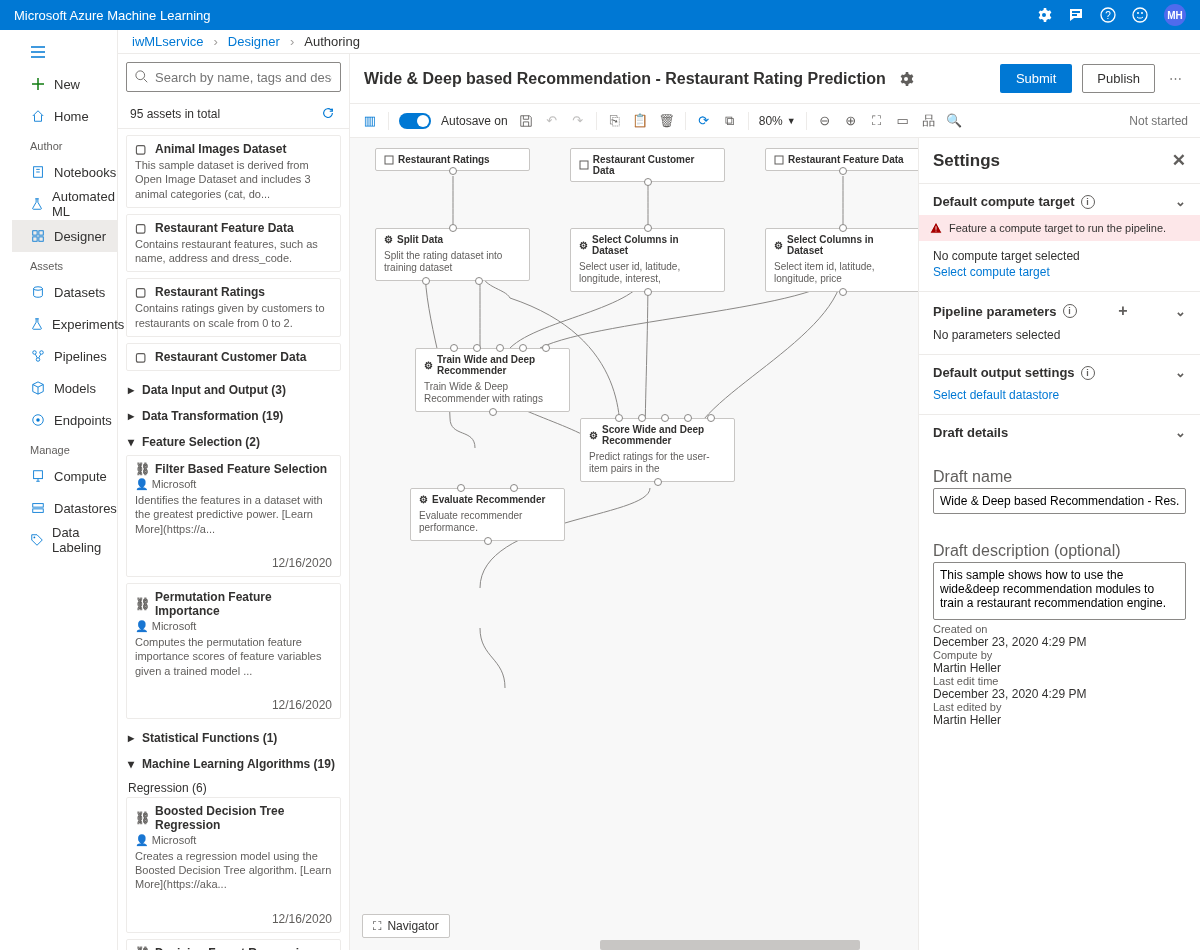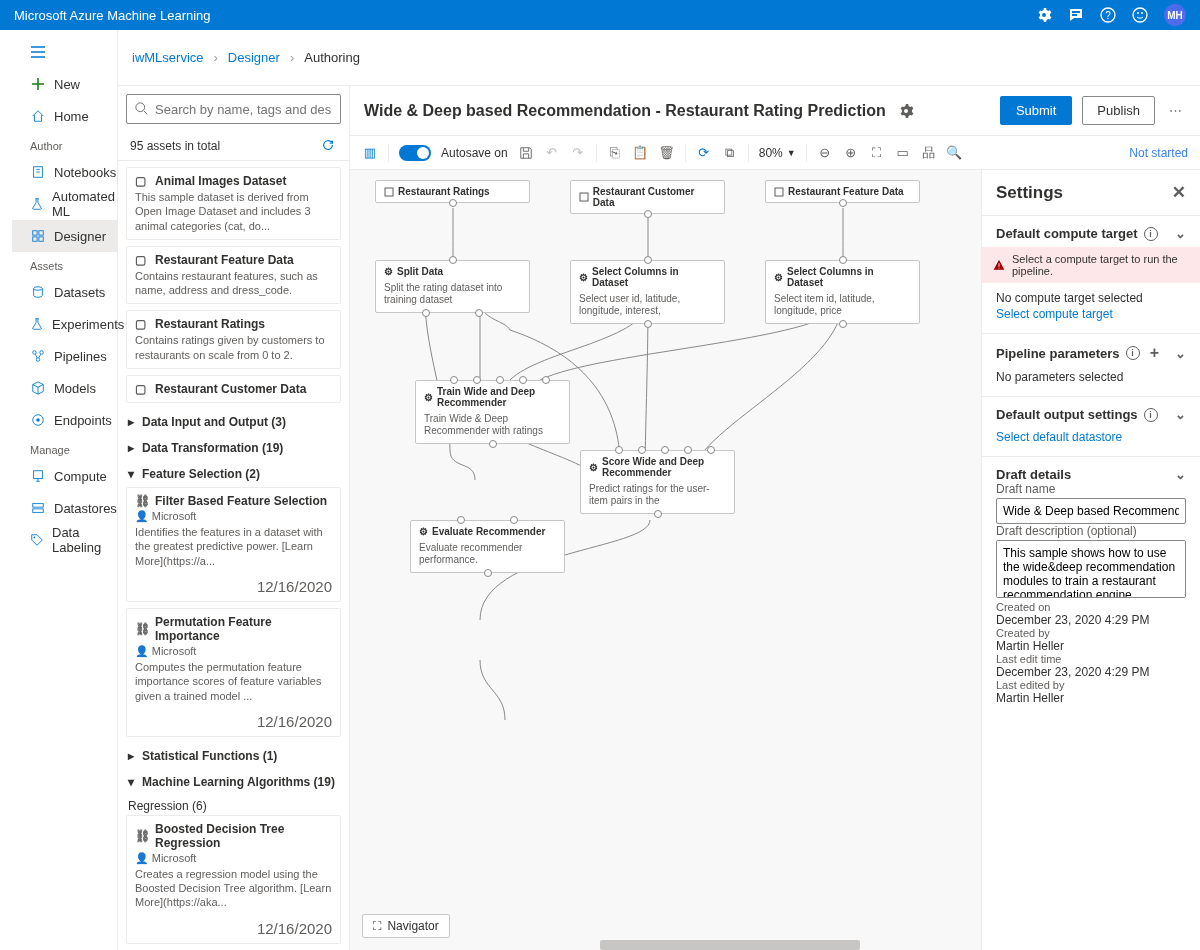--- a/index.html
+++ b/index.html
@@ -11,86 +11,86 @@
 .avatar { width:22px; height:22px; border-radius:50%; background:#4f6bed; color:#fff; font-size:10px; display:flex; align-items:center; justify-content:center; font-weight:600; }
 .layout { display:flex; height:920px; }
 .leftnav { width:118px; border-right:1px solid #edebe9; display:flex; flex-direction:column; padding-top:6px;padding-left:12px; }
 .leftnav .hamburger { height:32px; display:flex; align-items:center; padding-left:18px; color:#605e5c; cursor:pointer; }
 .nav-item { height:32px; display:flex; align-items:center; gap:8px; padding-left:18px; cursor:pointer; font-size:13px; color:#323130; }
 .nav-item.active { background:#edebe9; }
 .nav-item .nico { width:16px; height:16px; display:flex; align-items:center; justify-content:center; color:#0078d4; }
 .nav-item.newbtn .nico { color:#107c10; }
 .nav-section { font-size:11px; color:#605e5c; padding:8px 0 4px 18px; }
 .content { flex:1; display:flex; flex-direction:column; }
-.breadcrumb { height:56px; border-bottom:1px solid #edebe9; display:flex; align-items:center; padding-left:14px; gap:10px; font-size:13px; }
+.breadcrumb { height:24px; border-bottom:1px solid #edebe9; display:flex; align-items:center; padding-left:14px; gap:10px; font-size:13px; }
 .breadcrumb .link { color:#0078d4; cursor:pointer; }
 .breadcrumb .sep { color:#a19f9d; }
 .mainrow { flex:1; display:flex; overflow:hidden; }
 .palette { width:232px; border-right:1px solid #edebe9; display:flex; flex-direction:column; }
 .search-wrap { padding:8px; }
 .search { display:flex; align-items:center; border:1px solid #8a8886; border-radius:2px; height:30px; padding:0 8px; }
 .search input { border:none; outline:none; margin-left:6px; font-size:13px; flex:1; }
 .palette-head { display:flex; align-items:center; padding:6px 12px; font-size:12px; border-bottom:1px solid #edebe9; }
 .refresh { margin-left:auto; color:#0078d4; cursor:pointer; width:16px; height:16px; }
 .palette-scroll { flex:1; overflow-y:auto; padding:6px 8px; }
 .pcard { border:1px solid #edebe9; border-radius:2px; padding:6px 8px; margin-bottom:6px; cursor:pointer; }
 .pcard .pt { display:flex; align-items:center; gap:6px; font-weight:600; font-size:12px; }
 .pcard .pico { width:14px; height:14px; color:#605e5c; }
 .pcard .pauthor { display:flex; align-items:center; gap:4px; font-size:11px; color:#605e5c; margin-top:2px; }
 .pcard .pdesc { font-size:11px; color:#605e5c; margin-top:2px; line-height:1.3; }
-.pcard .pdate { font-size:15px; color:#605e5c; text-align:right; margin-top:10px; }
+.pcard .pdate { font-size:12px; color:#605e5c; text-align:right; margin-top:20px; }
 .cat { display:flex; align-items:center; gap:4px; padding:6px 2px; font-weight:600; font-size:12px; cursor:pointer; }
 .cat .caret { width:10px; }
 .subcat { font-size:12px; color:#323130; padding:4px 2px 2px; }
 .designerarea { flex:1; display:flex; flex-direction:column; min-width:0; }
 .designer-head { height:50px; border-bottom:1px solid #edebe9; display:flex; align-items:center; padding:0 14px; gap:12px;justify-content:flex-end; }
 .designer-head .pipetitle { font-size:16px; font-weight:600; }
 .designer-head .right { margin-left:auto; display:flex; align-items:center; gap:10px; }
 .btn-primary { background:#0078d4; color:#fff; border:none; padding:7px 16px; border-radius:2px; font-size:13px; cursor:pointer; }
 .btn-secondary { background:#fff; color:#323130; border:1px solid #8a8886; padding:6px 14px; border-radius:2px; font-size:13px; cursor:pointer; }
 .ellipsis { color:#605e5c; cursor:pointer; padding:4px; }
 .toolbar { height:34px; border-bottom:1px solid #edebe9; display:flex; align-items:center; gap:10px; padding:0 12px; position:relative; }
 .tico { width:16px; height:16px; color:#605e5c; cursor:pointer; display:flex; align-items:center; justify-content:center; }
 .tico.disabled { opacity:0.4; }
 .tsep { width:1px; height:18px; background:#edebe9; }
 .toggle { width:32px; height:16px; background:#0078d4; border-radius:8px; position:relative; cursor:pointer; }
 .toggle::after { content:""; width:12px; height:12px; background:#fff; border-radius:50%; position:absolute; right:2px; top:2px; }
 .autosave { font-size:12px; }
 .zoom { font-size:12px; display:flex; align-items:center; gap:4px; }
-.status { margin-left:auto; font-size:12px; color:#3b82f6; }
+.status { margin-left:auto; font-size:12px; color:#737373; }
 .canvas-wrap { flex:1; display:flex; position:relative; }
 .canvas { flex:1; background:#f8f8f8; position:relative; overflow:hidden; }
 .node { position:absolute; width:155px; background:#fff; border:1px solid #c8c6c4; border-radius:2px; font-size:10px; }
 .node .nhead { display:flex; align-items:center; gap:4px; padding:5px 8px; font-weight:600; }
 .node .ndesc { padding:0 8px 6px; color:#605e5c; font-size:10px; line-height:1.2; }
 .node .port { width:8px; height:8px; border:1px solid #8a8886; background:#fff; border-radius:50%; position:absolute; left:50%; transform:translateX(-50%); }
 .node .port.out { bottom:-5px; }
 .node .port.in { top:-5px; }
 .node .port.in1 { left:25%; }
 .node .port.in2 { left:40%; }
 .node .port.in3 { left:55%; }
 .node .port.in4 { left:70%; }
 .node .port.in5 { left:85%; }
 .edges { position:absolute; top:0; left:0; width:100%; height:100%; pointer-events:none; }
 .edges path { stroke:#8a8886; stroke-width:1; fill:none; }
 .navigator-btn { position:absolute; bottom:12px; left:12px; border:1px solid #c8c6c4; background:#fff; padding:4px 10px; font-size:12px; display:flex; align-items:center; gap:6px; cursor:pointer; border-radius:2px; }
 .hscroll { position:absolute; bottom:0; left:250px; width:260px; height:10px; background:#c8c6c4; border-radius:2px; }
-.rightpanel { width:219px; border-left:1px solid #edebe9; display:flex; flex-direction:column; overflow-y:auto; }
+.rightpanel { width:282px; border-left:1px solid #edebe9; display:flex; flex-direction:column; overflow-y:auto; }
 .rp-head { padding:12px 14px; font-size:17px; font-weight:600; display:flex; align-items:center; border-bottom:1px solid #edebe9; }
 .rp-head .close { margin-left:auto; cursor:pointer; color:#605e5c; }
 .rp-sec { border-bottom:1px solid #edebe9; padding:10px 14px 12px; }
 .rp-sec-head { display:flex; align-items:center; gap:6px; font-size:13px; font-weight:600; }
 .rp-sec-head .chev { margin-left:auto; cursor:pointer; color:#605e5c; }
 .rp-sec .msg { margin-top:8px; font-size:12px; }
 .rp-sec .link { color:#0078d4; cursor:pointer; font-size:12px; }
 .warning { background:#fde7e9; display:flex; align-items:center; gap:6px; padding:6px 10px; font-size:11px; margin:6px -14px; }
 .warning svg { color:#a80000; flex-shrink:0; }
 .info-ico { width:14px; height:14px; border:1px solid #605e5c; border-radius:50%; display:inline-flex; align-items:center; justify-content:center; font-size:9px; color:#605e5c; cursor:pointer; }
 .rp-sec-head .add { margin-left:auto; cursor:pointer; font-size:16px; color:#605e5c; margin-right:6px; }
-.label { font-size:12px; color:#605e5c; margin-top:0; }
+.label { font-size:16px; color:#605e5c; margin-top:28px; }
 .txtinput { width:100%; border:1px solid #8a8886; border-radius:2px; padding:5px 6px; font-size:12px; margin-top:2px; }
 .txtarea { width:100%; border:1px solid #8a8886; border-radius:2px; padding:5px 6px; font-size:12px; margin-top:2px; height:58px; resize:none; font-family:inherit; }
 .meta { font-size:11px; color:#605e5c; }
 .metaval { font-size:12px; color:#323130; }
 svg { display:block; }
 </style>
 </head>
 <body>
 
 <div class="top-bar">
@@ -497,21 +497,21 @@
             <div class="rp-sec">
               <div class="rp-sec-head">
                   <span>Default compute target</span> 
                   <span class="info-ico">i</span>
                   <span class="chev">⌄</span>
                 </div>
               <div class="warning">
                 <svg width="14" height="14" viewBox="0 0 16 16">
                     <path fill="currentColor" d="M8 1l7 13H1L8 1zm0 5v4m0 1v1" stroke="#fff" stroke-width="1"></path>
                   </svg>
-                <span>Select a compute target to run the pipeline.</span>
+                <span>Feature a compute target to run the pipeline.</span>
               </div>
               <div class="msg">No compute target selected</div>
               <div class="link" style="margin-top:2px">Select compute target</div>
             </div>
             <div class="rp-sec">
               <div class="rp-sec-head">
                   <span>Pipeline parameters</span> 
                   <span class="info-ico">i</span>
                   <span class="add">+</span>
                   <span class="chev">⌄</span>
@@ -530,21 +530,21 @@
               <div class="rp-sec-head">
                   <span>Draft details</span>
                   <span class="chev">⌄</span>
                 </div>
               <div class="label">Draft name</div>
               <input class="txtinput" value="Wide &amp; Deep based Recommendation - Res..." style="">
               <div class="label">Draft description (optional)</div>
               <textarea class="txtarea" style="">This sample shows how to use the wide&amp;deep recommendation modules to train a restaurant recommendation engine.</textarea>
               <div class="meta">Created on</div>
               <div class="metaval">December 23, 2020 4:29 PM</div>
-              <div class="meta">Created by</div>
+              <div class="meta">Compute by</div>
               <div class="metaval">Martin Heller</div>
               <div class="meta">Last edit time</div>
               <div class="metaval">December 23, 2020 4:29 PM</div>
               <div class="meta">Last edited by</div>
               <div class="metaval">Martin Heller</div>
             </div>
           </div>
         </div>
       </div>
     </div>

